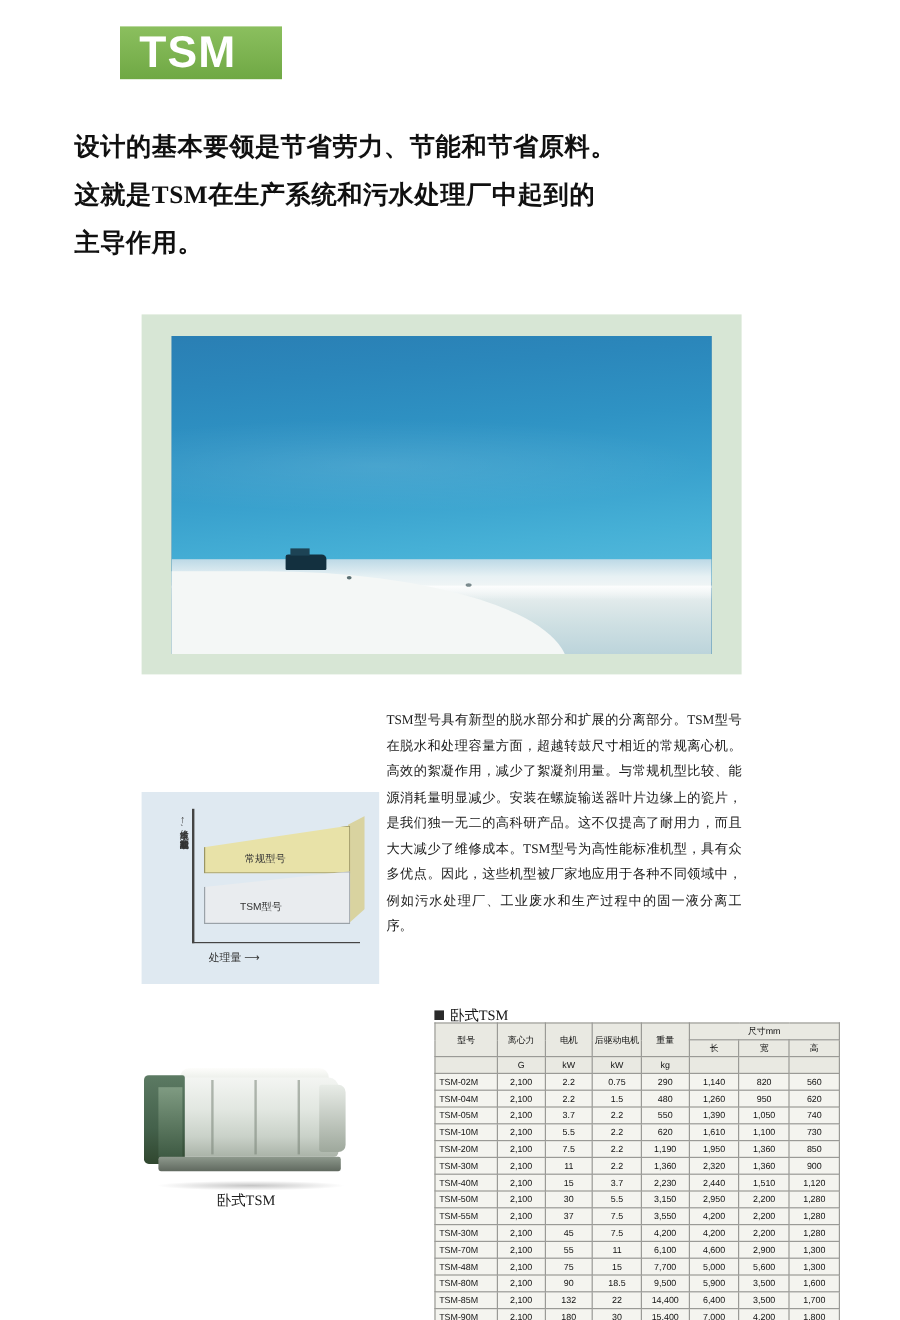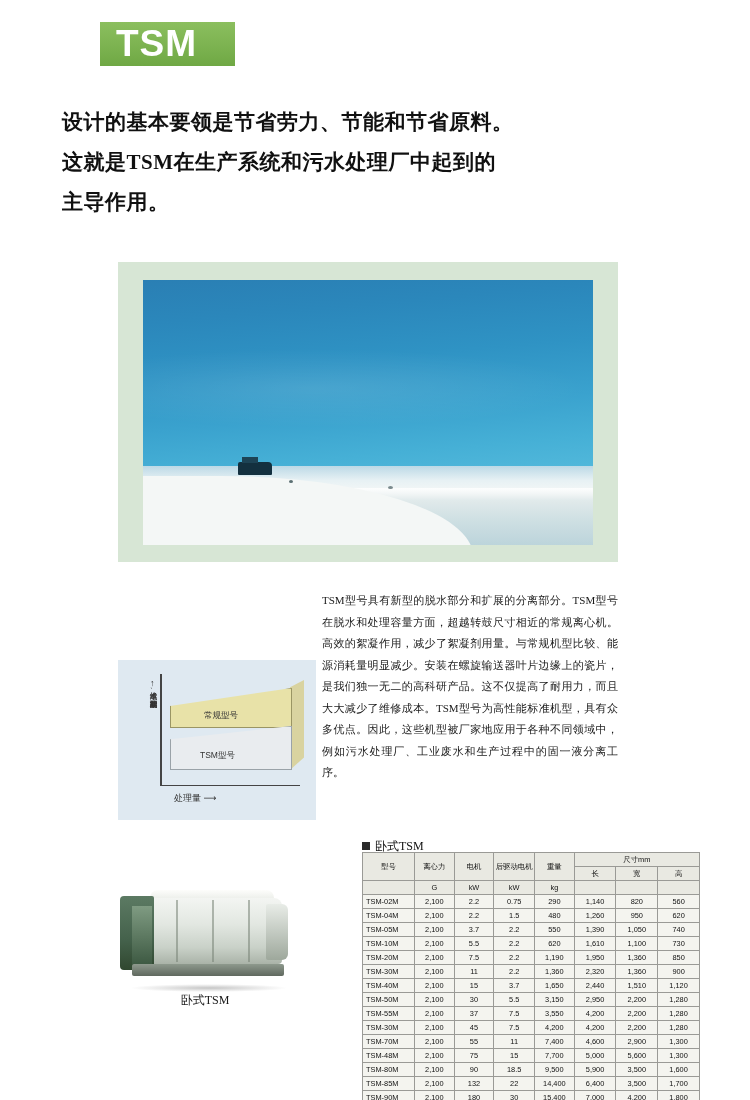--- a/index.html
+++ b/index.html
@@ -531,21 +531,21 @@
           <td>1,360</td>
           <td>2,320</td>
           <td>1,360</td>
           <td>900</td>
         </tr>
         <tr>
           <td class="model">TSM-40M</td>
           <td>2,100</td>
           <td>15</td>
           <td>3.7</td>
-          <td>1,650</td>
+          <td>2,230</td>
           <td>2,440</td>
           <td>1,510</td>
           <td>1,120</td>
         </tr>
         <tr>
           <td class="model">TSM-50M</td>
           <td>2,100</td>
           <td>30</td>
           <td>5.5</td>
           <td>3,150</td>
@@ -571,21 +571,21 @@
           <td>4,200</td>
           <td>4,200</td>
           <td>2,200</td>
           <td>1,280</td>
         </tr>
         <tr>
           <td class="model">TSM-70M</td>
           <td>2,100</td>
           <td>55</td>
           <td>11</td>
-          <td>7,400</td>
+          <td>6,100</td>
           <td>4,600</td>
           <td>2,900</td>
           <td>1,300</td>
         </tr>
         <tr>
           <td class="model">TSM-48M</td>
           <td>2,100</td>
           <td>75</td>
           <td>15</td>
           <td>7,700</td>

